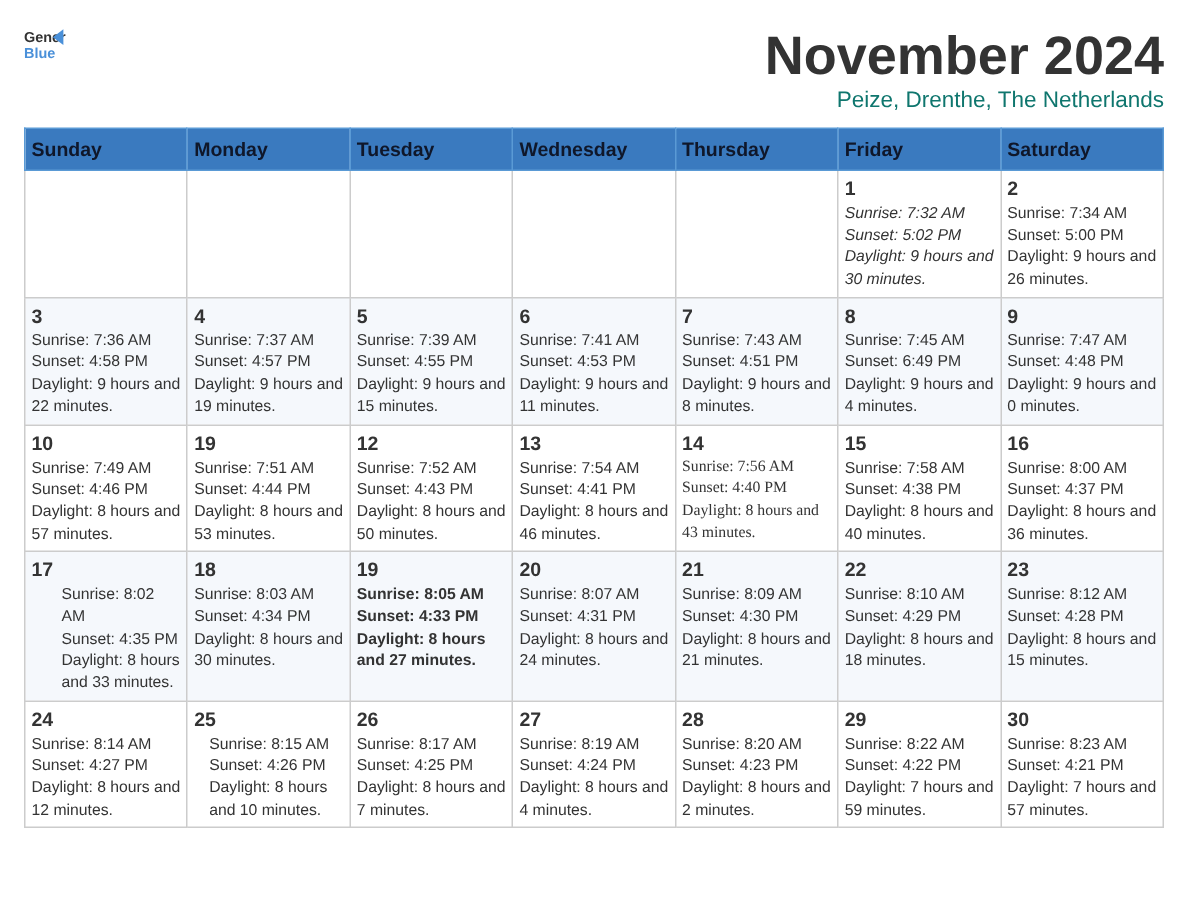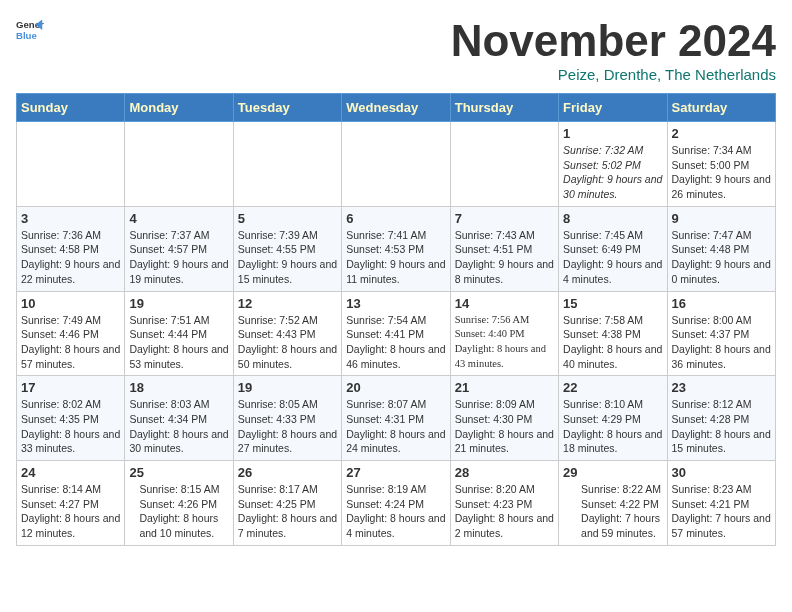--- a/index.html
+++ b/index.html
@@ -22,35 +22,35 @@
       gap: 4px;
     }
     .logo-icon {
       width: 28px;
       height: 28px;
     }
     .title-block {
       text-align: right;
     }
     .month-title {
-      font-size: 44px;
+      font-size: 36px;
       font-weight: bold;
       color: #333;
     }
     .location {
       font-size: 15px;
       color: #0f766e;
     }
     .calendar {
       width: 100%;
       border-collapse: collapse;
     }
     .calendar thead th {
       background: #3a7abf;
-      color: #fef9c3;
+      color: #0f172a;
       font-size: 13px;
       font-weight: bold;
       padding: 6px 4px;
       text-align: left;
       border: 1px solid #5a9ad5;
     }
     .calendar tbody td {
       border: 1px solid #ccc;
       vertical-align: top;
       padding: 4px;
@@ -210,33 +210,33 @@
         <td>
           <span class="day-num">16</span>
           <div class="day-info" style="white-space: pre-line;">Sunrise: 8:00 AM
 Sunset: 4:37 PM
 Daylight: 8 hours and 36 minutes.</div>
         </td>
       </tr>
       <tr>
         <td>
           <span class="day-num">17</span>
-          <div class="day-info" style="white-space: pre-line;">Sunrise: 8:02 AM
+          <div class="day-info" style="white-space: pre-line; margin-left: 20px;">Sunrise: 8:02 AM
 Sunset: 4:35 PM
 Daylight: 8 hours and 33 minutes.</div>
         </td>
         <td>
           <span class="day-num">18</span>
           <div class="day-info" style="white-space: pre-line;">Sunrise: 8:03 AM
 Sunset: 4:34 PM
 Daylight: 8 hours and 30 minutes.</div>
         </td>
         <td>
           <span class="day-num">19</span>
-          <div class="day-info" style="white-space: pre-line;">Sunrise: 8:05 AM
+          <div class="day-info" style="white-space: pre-line; font-weight: bold;">Sunrise: 8:05 AM
 Sunset: 4:33 PM
 Daylight: 8 hours and 27 minutes.</div>
         </td>
         <td>
           <span class="day-num">20</span>
           <div class="day-info" style="white-space: pre-line;">Sunrise: 8:07 AM
 Sunset: 4:31 PM
 Daylight: 8 hours and 24 minutes.</div>
         </td>
         <td>
@@ -284,21 +284,21 @@
 Daylight: 8 hours and 4 minutes.</div>
         </td>
         <td>
           <span class="day-num">28</span>
           <div class="day-info" style="white-space: pre-line;">Sunrise: 8:20 AM
 Sunset: 4:23 PM
 Daylight: 8 hours and 2 minutes.</div>
         </td>
         <td>
           <span class="day-num">29</span>
-          <div class="day-info" style="white-space: pre-line; margin-left: 18px;">Sunrise: 8:22 AM
+          <div class="day-info" style="white-space: pre-line;">Sunrise: 8:22 AM
 Sunset: 4:22 PM
 Daylight: 7 hours and 59 minutes.</div>
         </td>
         <td>
           <span class="day-num">30</span>
           <div class="day-info" style="white-space: pre-line;">Sunrise: 8:23 AM
 Sunset: 4:21 PM
 Daylight: 7 hours and 57 minutes.</div>
         </td>
       </tr>

